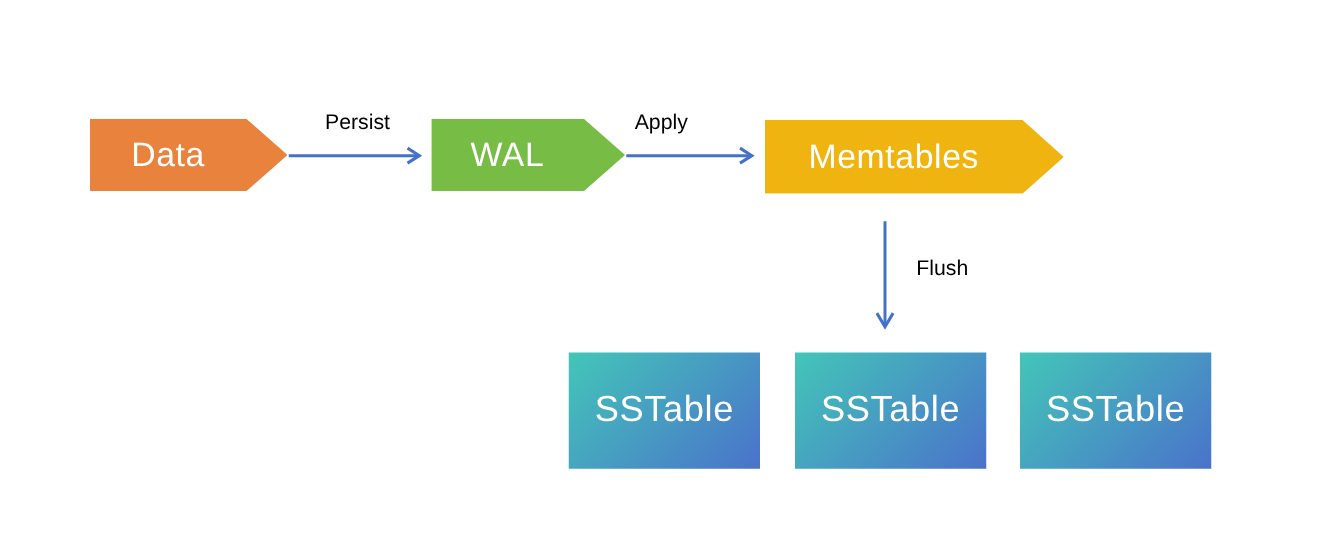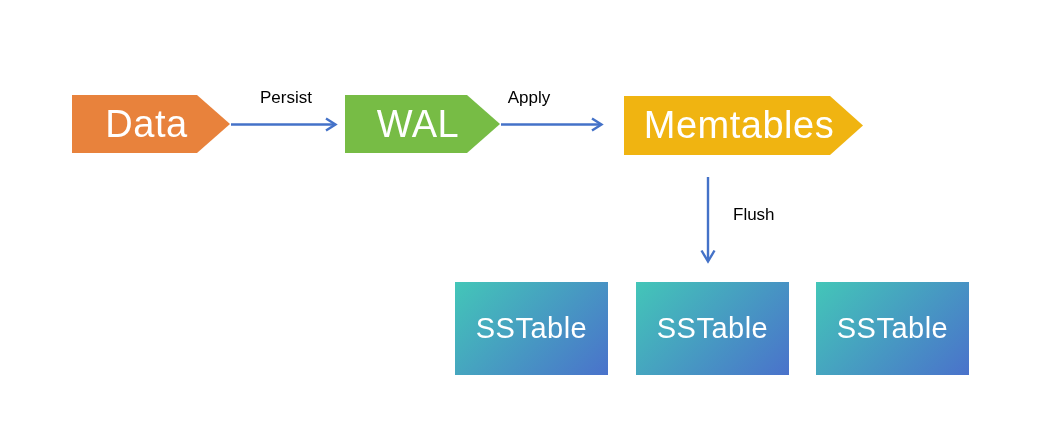--- a/index.html
+++ b/index.html
@@ -30,23 +30,22 @@
   .chevron .node-label {
     position: absolute;
     left: 0;
     top: 0;
     width: calc(100% - 33px);
     height: 100%;
     display: flex;
     align-items: center;
     justify-content: center;
     color: var(--node-text, #fff);
-    font-size: 38px;
+    font-size: 27px;
     letter-spacing: 0.5px;
-    padding-left: 12px;
   }
   
   .edge-label {
     position: absolute;
     color: var(--edge-label-text, #000);
     font-size: 17px;
     text-align: center;
   }
   .arrow-svg {
     position: absolute;
@@ -91,21 +90,21 @@
     <div class="chevron-bg" style="background: rgb(119, 188, 69);"></div>
     <span class="node-label">WAL</span>
   </div>
 
   <div class="edge-label" style="left:475px; top:88px; width:108px;">Apply</div>
   <svg class="arrow-svg" style="left:500px; top:116px;" width="110" height="17" viewBox="0 0 110 17">
     <path class="arrow-line" d="M1 8.5 H100"></path>
     <path class="arrow-line" d="M92 2.5 L101.5 8.5 L92 14.5"></path>
   </svg>
 
-  <div class="chevron" style="left:612px; top:96px; width:239px; height:59px;margin-left:12px;">
+  <div class="chevron" style="left:612px; top:96px; width:239px; height:59px;">
     <div class="chevron-bg" style="background: rgb(240, 180, 17);"></div>
     <span class="node-label">Memtables</span>
   </div>
 
   <svg class="arrow-svg" style="left:699px; top:176px;" width="18" height="93" viewBox="0 0 18 93">
     <path class="arrow-line" d="M9 1 V84"></path>
     <path class="arrow-line" d="M2.5 74.5 L9 85.5 L15.5 74.5"></path>
   </svg>
   <div class="edge-label" style="left:733px; top:205px; text-align:left;">Flush</div>
 

